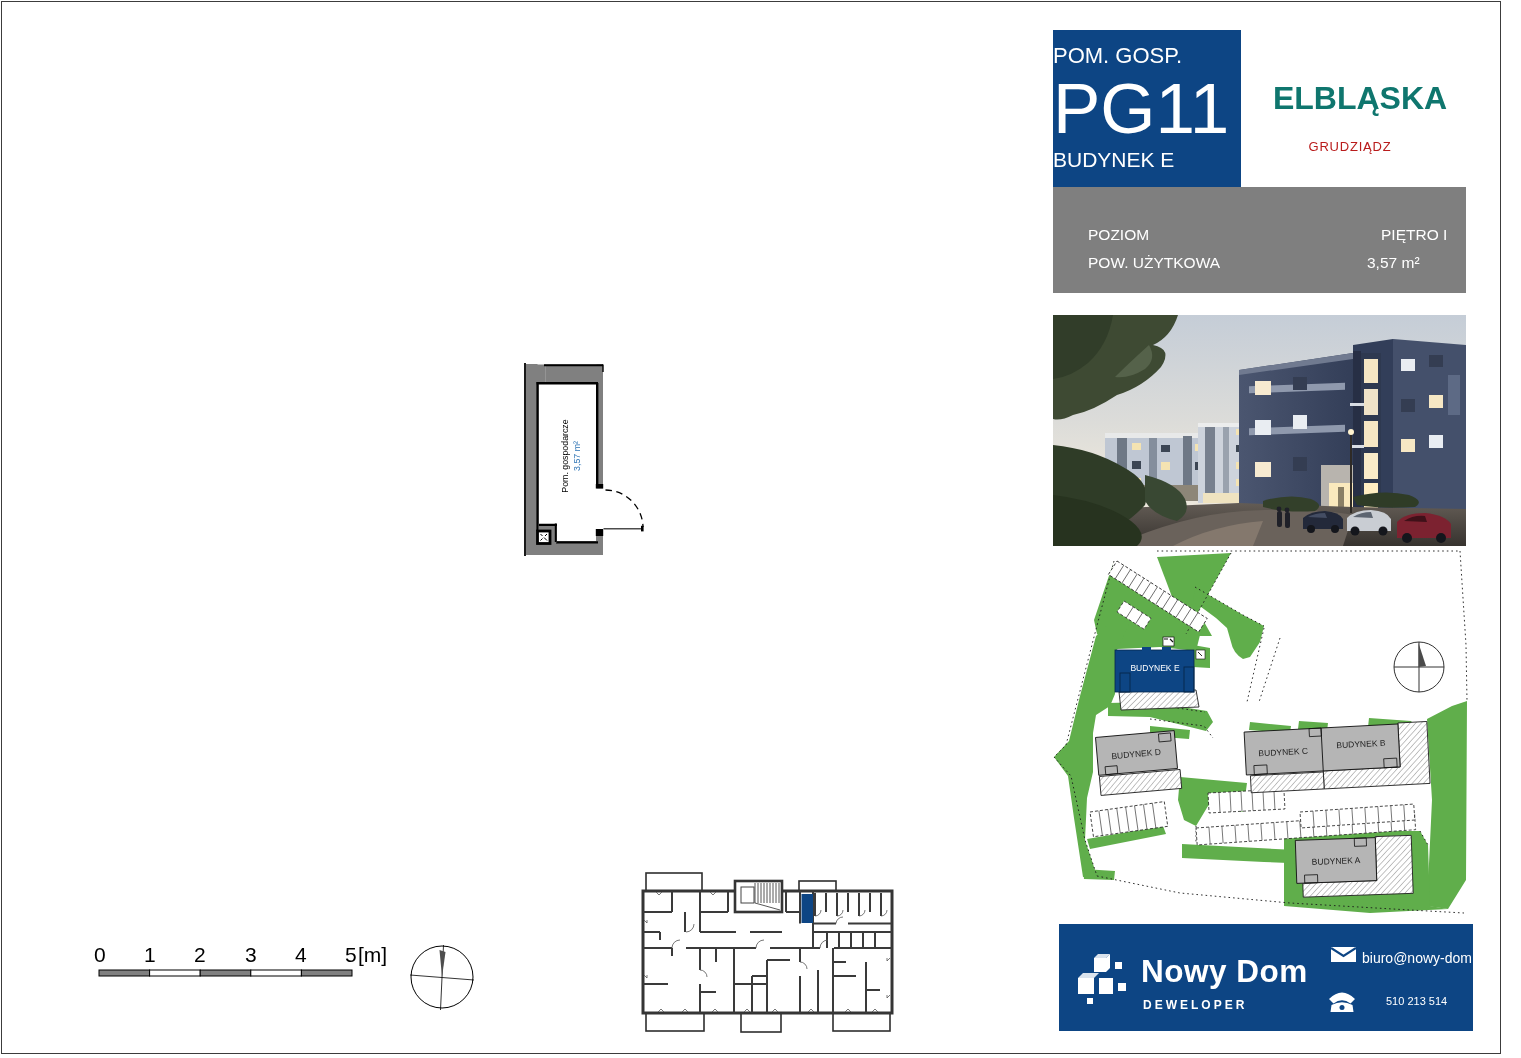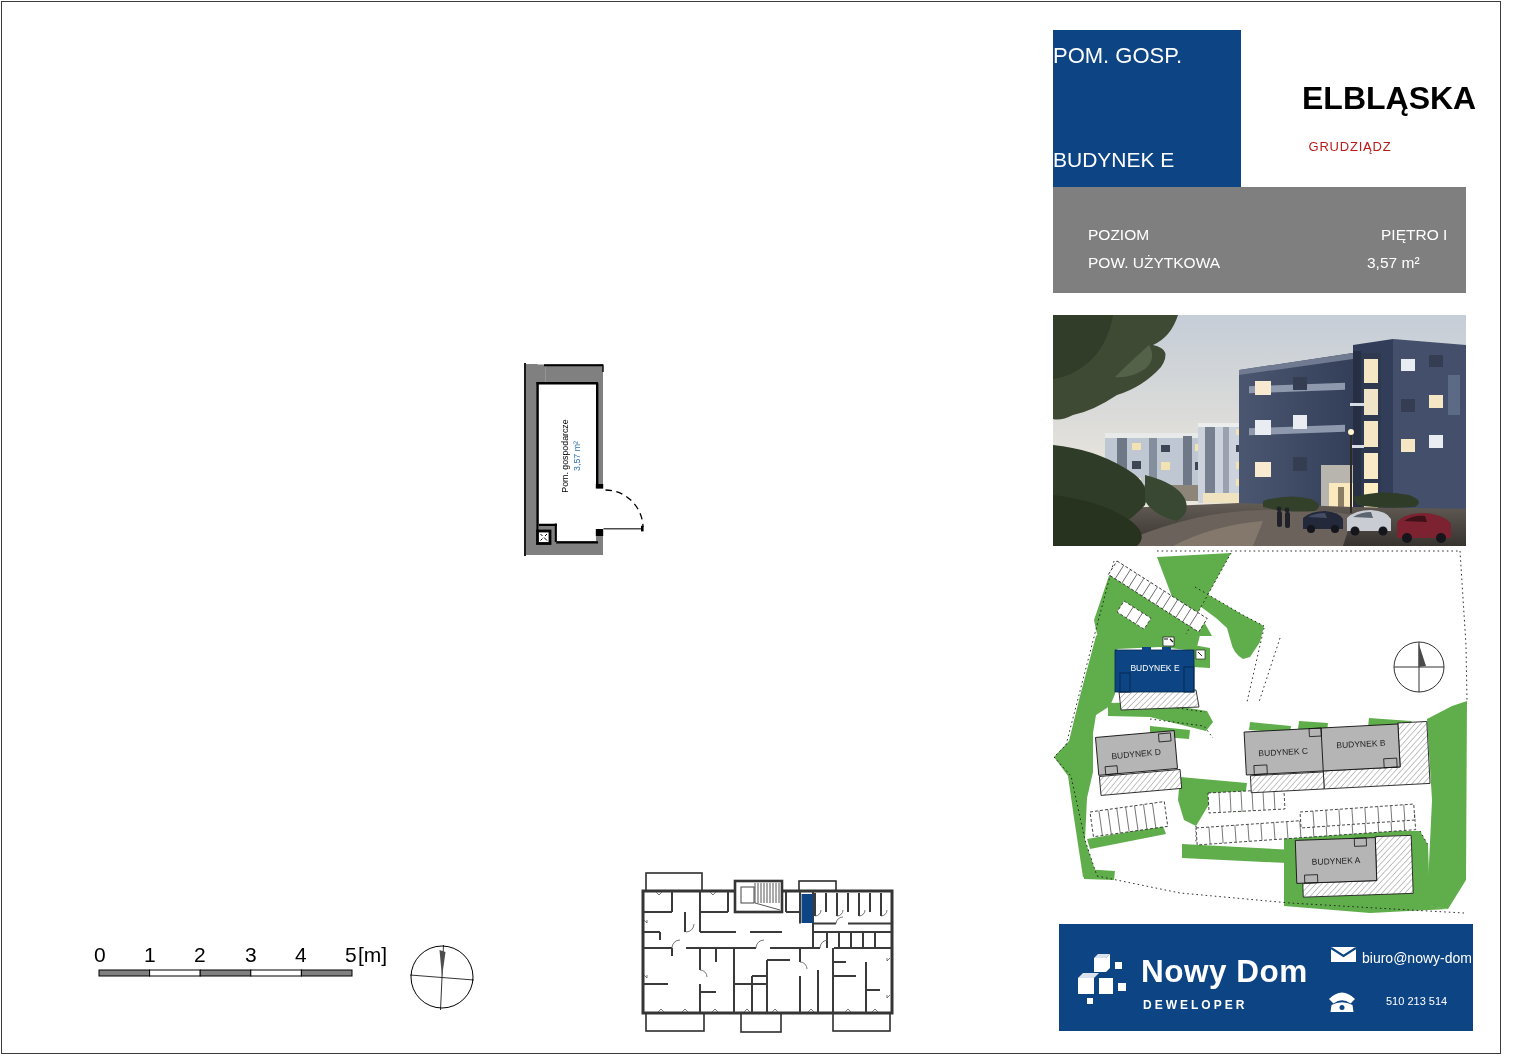--- a/index.html
+++ b/index.html
@@ -9,25 +9,26 @@
 </style>
 </head>
 <body>
 
 <div class="abs" style="left:1px;top:1px;width:1498px;height:1051px;border:1px solid #3c3c3c;"></div>
 
 <div class="abs" style="left:1053px;top:30px;width:188px;height:157px;background:#0d4584;color:#fff;text-align:left;">
 
   <div class="abs" style="left:0;top:13px;width:188px;font-size:22px;">POM. GOSP.</div>
 
+  <div class="abs" style="left:0;top:43px;width:188px;font-size:71px;line-height:1;">PG11</div>
 
   <div class="abs" style="left:0;top:118px;width:188px;font-size:21px;">BUDYNEK E</div>
 </div>
 
-<div class="abs" style="left:1302px;top:80px;width:196px;color:#000000;font-size:32px;font-weight:bold;letter-spacing:0;">ELBLĄSKA</div>
+<div class="abs" style="left:1262px;top:80px;width:196px;text-align:center;color:#0f766e;font-size:32px;font-weight:bold;letter-spacing:0;">ELBLĄSKA</div>
 
 <div class="abs" style="left:1250px;top:139px;width:200px;text-align:center;color:#b91c1c;font-size:13px;letter-spacing:0.8px;">GRUDZIĄDZ</div>
 
 <div class="abs" style="left:1053px;top:187px;width:413px;height:106px;background:#7f7f7f;color:#fff;font-size:15.5px;">
 
   <div class="abs" style="left:35px;top:38.5px;">POZIOM</div>
   <div class="abs" style="left:328px;top:38.5px;">PIĘTRO I</div>
 
   <div class="abs" style="left:35px;top:66.5px;">POW. UŻYTKOWA</div>
   <div class="abs" style="left:314px;top:66.5px;">3,57 m²</div>

